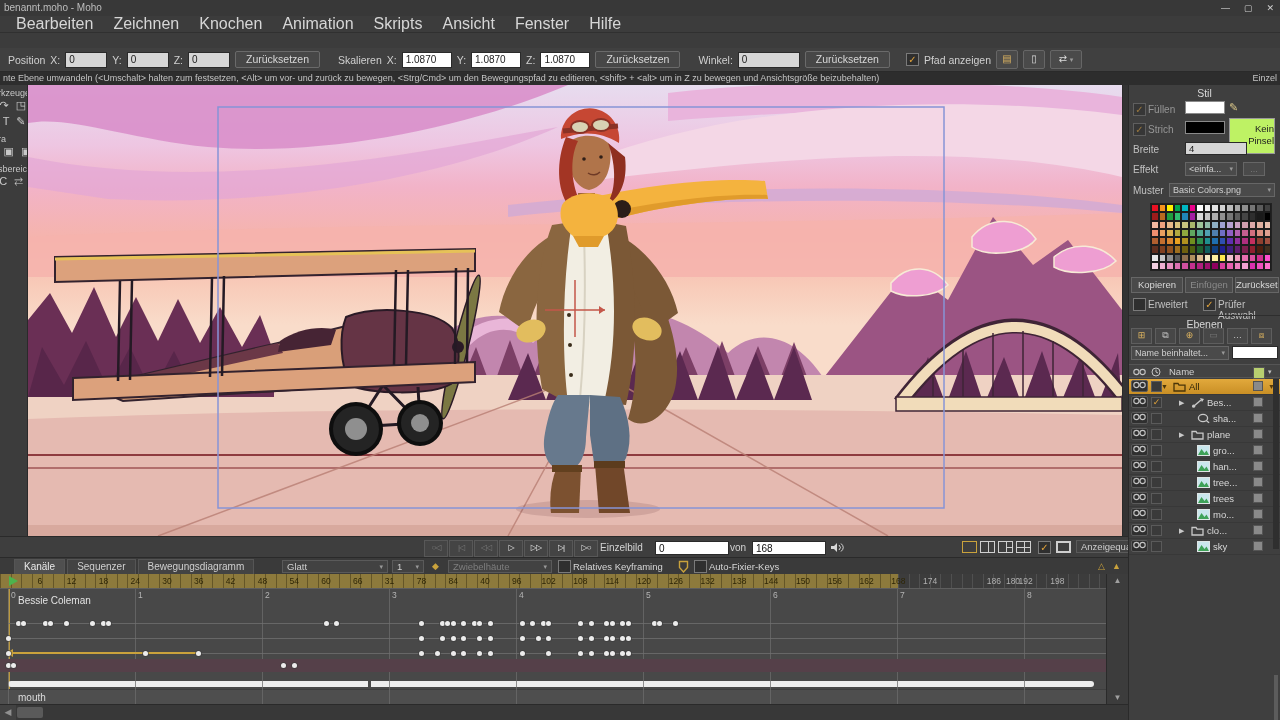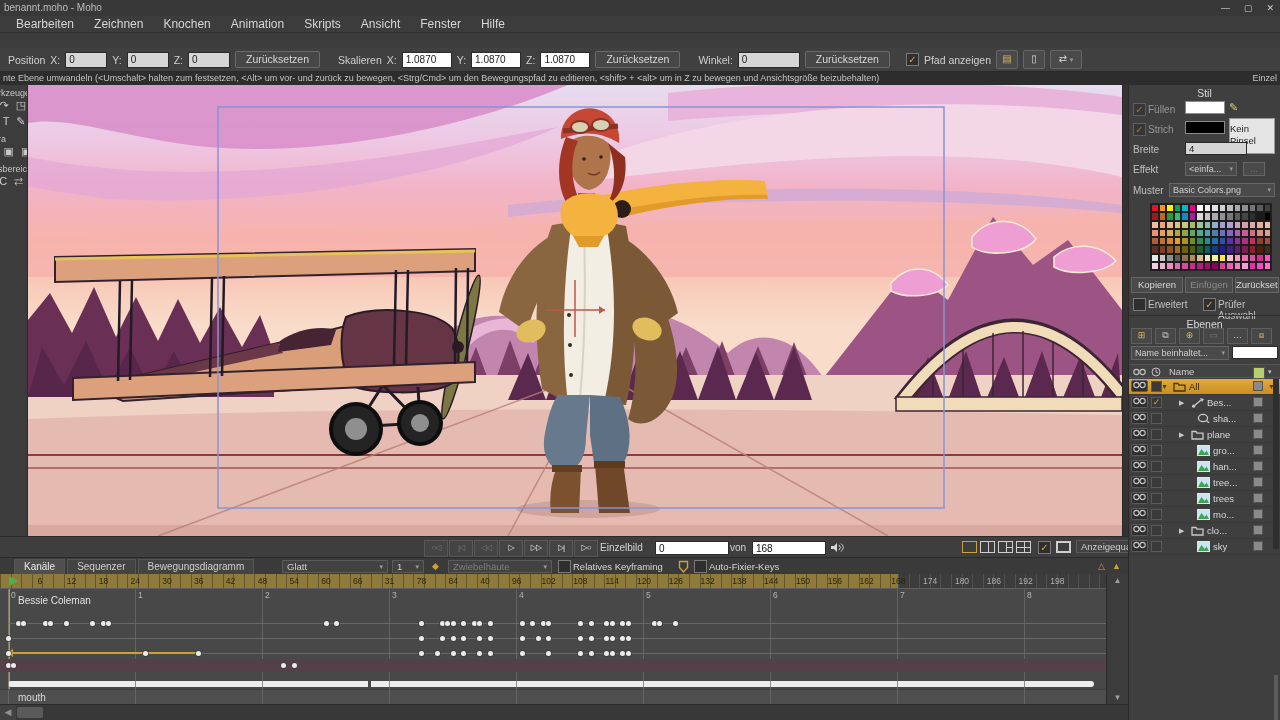--- a/index.html
+++ b/index.html
@@ -2,21 +2,21 @@
 <html><head>
 <meta charset="utf-8">
 <style>
   html,body{margin:0;padding:0;background:#222;}
   #app{position:relative;width:1280px;height:720px;background:#3c3c3c;font-family:"Liberation Sans",sans-serif;overflow:hidden;color:#d0d0d0;}
   .abs{position:absolute;}
   
   #titlebar{left:0;top:0;width:1280px;height:16px;background:#383838;font-size:10px;color:#bdbdbd;line-height:16px;padding-left:4px;box-sizing:border-box;}
   #winbtns{right:6px;top:0;height:16px;display:flex;gap:14px;font-size:9px;color:#cfcfcf;line-height:16px;}
   #menubar{left:0;top:16px;width:1280px;height:17px;background:#3c3c3c;display:flex;align-items:center;padding-left:6px;box-sizing:border-box;border-bottom:1px solid #303030;}
-  .mi{font-size:12px;color:#d6d6d6;padding:0 10px;}
+  .mi{font-size:16px;color:#d6d6d6;padding:0 10px;}
   #tabrow{left:0;top:33px;width:1280px;height:15px;background:#2f2f2f;}
   #doctab{left:0;top:0;width:94px;height:15px;background:#3e3e3e;border:1px solid #555;border-bottom:none;box-sizing:border-box;font-size:9.5px;color:#cfcfcf;text-align:center;line-height:14px;}
   
   #toolbar{left:0;top:48px;width:1280px;height:24px;background:#404040;border-bottom:1px solid #2a2a2a;display:flex;align-items:center;gap:5px;padding-left:8px;box-sizing:border-box;}
   .tlabel{font-size:10.5px;color:#d0d0d0;}
   .tin{height:14px;border:1px solid #2a2a2a;background:#d6d6d6;color:#1c1c1c;font-size:10px;padding:0 3px;width:34px;font-family:"Liberation Sans",sans-serif;}
   .tin.white{background:#fff;width:42px;}
   .tbtn{height:17px;background:#474747;border:1px solid #6a6a6a;border-radius:2px;color:#d8d8d8;font-size:10.5px;line-height:15px;padding:0 10px;}
   .chk{width:11px;height:11px;border:1px solid #7a7a7a;background:#2f2f2f;display:inline-block;font-size:10px;line-height:11px;text-align:center;color:#e0a23a;}
   .ibtn{width:20px;height:17px;background:#4a4a4a;border:1px solid #666;border-radius:2px;font-size:10px;text-align:center;line-height:16px;color:#ddd;}
@@ -76,21 +76,21 @@
   #tl-hscroll{left:0;top:704px;width:1128px;height:16px;background:#383838;border-top:1px solid #2a2a2a;box-sizing:border-box;}
   #hs-arrow{position:absolute;left:0;top:0;width:16px;height:15px;background:#424242;color:#909090;font-size:9px;text-align:center;line-height:15px;}
   #hs-thumb{position:absolute;left:17px;top:2px;width:26px;height:11px;background:#5a5a5a;border-radius:2px;}
   
   #rightpanel{left:1128px;top:85px;width:152px;height:635px;background:#3f3f3f;border-left:1px solid #2a2a2a;box-sizing:border-box;font-size:10px;}
   .ph{position:absolute;width:100%;text-align:center;font-size:10.5px;color:#d8d8d8;}
   .plabel{position:absolute;font-size:10px;color:#c0c0c0;}
   .dim{color:#969696;}
   .swatch{position:absolute;width:40px;height:13px;border:1px solid #8a8a8a;box-sizing:border-box;}
   .eyed{position:absolute;font-size:11px;color:#d6c387;}
-  #no-brush{position:absolute;left:100px;top:33px;width:46px;height:36px;background:#e5e5e5;border:1px solid #999;color:#222;font-size:9.5px;text-align:left;line-height:1.3;padding-top:4px;box-sizing:border-box;}
+  #no-brush{position:absolute;left:100px;top:33px;width:46px;height:36px;background:#bef264;border:1px solid #999;color:#222;font-size:9.5px;text-align:right;line-height:1.3;padding-top:4px;box-sizing:border-box;}
   .pin{position:absolute;height:13px;border:1px solid #2a2a2a;background:#d6d6d6;color:#1c1c1c;font-size:9.5px;padding:0 3px;font-family:"Liberation Sans",sans-serif;box-sizing:border-box;}
   .pdd{position:absolute;height:14px;background:#4a4a4a;border:1px solid #666;font-size:9px;color:#cfcfcf;line-height:12px;padding:0 3px;box-sizing:border-box;white-space:nowrap;overflow:hidden;}
   #palette{position:absolute;left:21px;top:118px;width:120px;height:66px;display:grid;grid-template-columns:repeat(16,1fr);grid-auto-rows:1fr;border:1px solid #222;}
   .sw{border:0.5px solid #1d1d1d;box-sizing:border-box;}
   .pbtn2{position:absolute;top:192px;height:16px;background:#4a4a4a;border:1px solid #666;color:#d8d8d8;font-size:9.5px;text-align:center;line-height:14px;box-sizing:border-box;overflow:hidden;white-space:nowrap;}
   #lyr-icons{position:absolute;left:2px;top:243px;display:flex;gap:3px;}
   .lbtn{width:19px;height:14px;background:#474747;border:1px solid #5e5e5e;font-size:9px;text-align:center;line-height:13px;}
   #lyr-header{position:absolute;left:0;top:279px;width:152px;height:14px;background:#434343;border-top:1px solid #555;border-bottom:1px solid #555;box-sizing:border-box;}
   #lyr-rows{position:absolute;left:0;top:294px;width:152px;}
   .lrow{position:relative;height:15px;border-bottom:1px solid #383838;}
@@ -383,21 +383,21 @@
       <div class="rl" style="left: 633px;">120</div>
       <div class="rl" style="left: 664.8px;">126</div>
       <div class="rl" style="left: 696.6px;">132</div>
       <div class="rl" style="left: 728.4px;">138</div>
       <div class="rl" style="left: 760.2px;">144</div>
       <div class="rl" style="left: 792px;">150</div>
       <div class="rl" style="left: 823.8px;">156</div>
       <div class="rl" style="left: 855.6px;">162</div>
       <div class="rl" style="left: 887.4px;">168</div>
       <div class="rl rld" style="left: 919.2px;">174</div>
-      <div class="rl rld" style="left: 951px;">180</div>
+      <div class="rl rld" style="left: 1002px;">180</div>
       <div class="rl rld" style="left: 982.8px;">186</div>
       <div class="rl rld" style="left: 1014.6px;">192</div>
       <div class="rl rld" style="left: 1046.4px;">198</div>
     </div>
 
   <div class="abs" id="tracks">
     <div id="tl-playhead"></div>
     <div id="bessie-label">Bessie Coleman</div>
     <div id="switch-bar"></div>
     <div id="switch-gap"></div>

